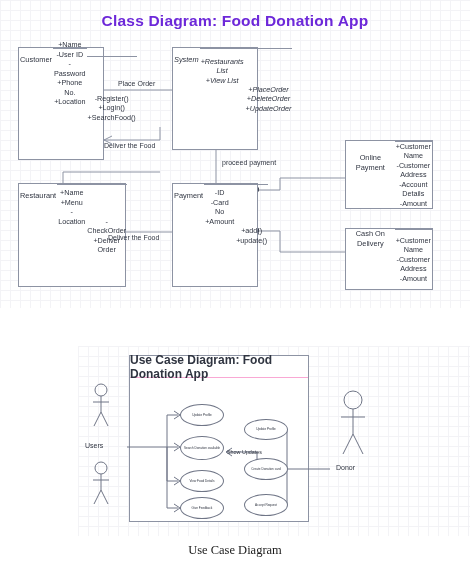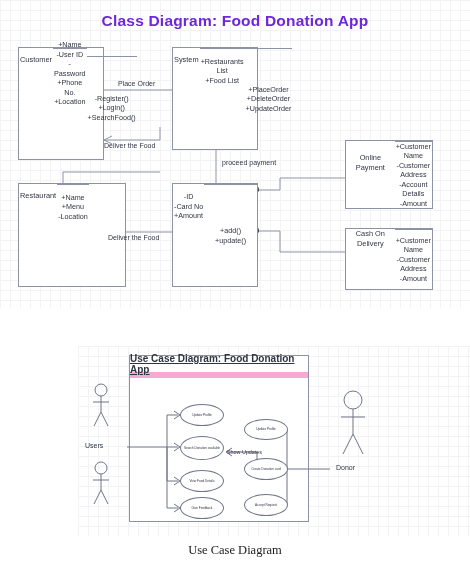--- a/index.html
+++ b/index.html
@@ -87,28 +87,27 @@
   
   .boundary {
     position: absolute;
     box-sizing: border-box;
     border: 1px solid #8d93a3;
     background: #ffffff;
   }
   .boundary-header {
     box-sizing: border-box;
     height: 22px;
-    border-bottom: 6px solid #f9a8d4;
+    border-bottom: 1px solid #f9a8d4;
     display: flex;
     align-items: center;
     justify-content: center;
-    font-size: 10px;
+    font-size: 12px;
     font-weight: bold;
     color: #2f3440;
-    text-decoration: underline;
   }
   .usecase {
     position: absolute;
     box-sizing: border-box;
     border: 1px solid #6f7586;
     border-radius: 50%;
     background: #ffffff;
     display: flex;
     align-items: center;
     justify-content: center;
@@ -177,43 +176,48 @@
       <span>+Phone No.</span>
       <span>+Location</span>
     </div>
     <div class="sec" style="flex:1;margin-top:8px;">
       <span>-Register()</span>
       <span>+Login()</span>
       <span>+SearchFood()</span>
     </div>
   </div>
 
-  <div class="cls" style="left:172px; top:47px; width:86px; height:103px;">
+  <div class="cls" style="left:172px; top:47px; width:86px; height:103px;font-style:italic;">
     <div class="sec name" style="height:23px;">System</div>
     <div class="sec" style="height:45px;">
       <span>+Restaurants List</span>
-      <span>+Food List</span>
+      <span>+View List</span>
     </div>
     <div class="sec" style="flex:1;">
       <span>+PlaceOrder</span>
       <span>+DeleteOrder</span>
       <span>+UpdateOrder</span>
     </div>
   </div>
 
   <div class="cls" style="left:18px; top:183px; width:108px; height:104px;">
     <div class="sec name" style="height:23px;">Restaurant</div>
     <div class="sec" style="height:45px;">
       <span>+Name</span>
       <span>+Menu</span>
       <span>-Location</span>
     </div>
+    <div class="sec" style="flex:1;">
+      <span>-CheckOrder</span>
+      <span>+Deliver Order</span>
+    </div>
   </div>
 
   <div class="cls" style="left:172px; top:183px; width:86px; height:104px;">
+    <div class="sec name" style="height:23px;">Payment</div>
     <div class="sec" style="height:45px;">
       <span>-ID</span>
       <span>-Card No</span>
       <span>+Amount</span>
     </div>
     <div class="sec" style="flex:1;">
       <span>+add()</span>
       <span>+update()</span>
     </div>
   </div>

